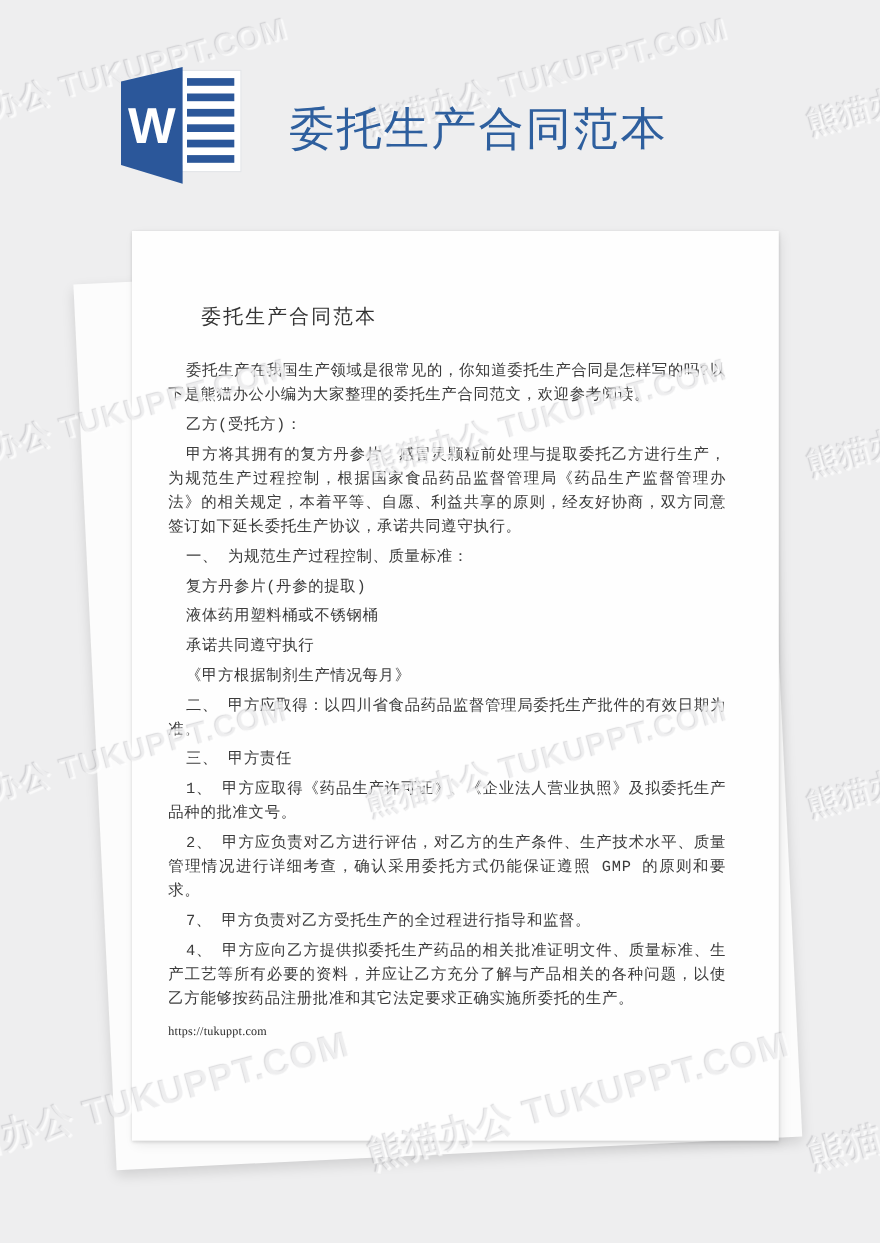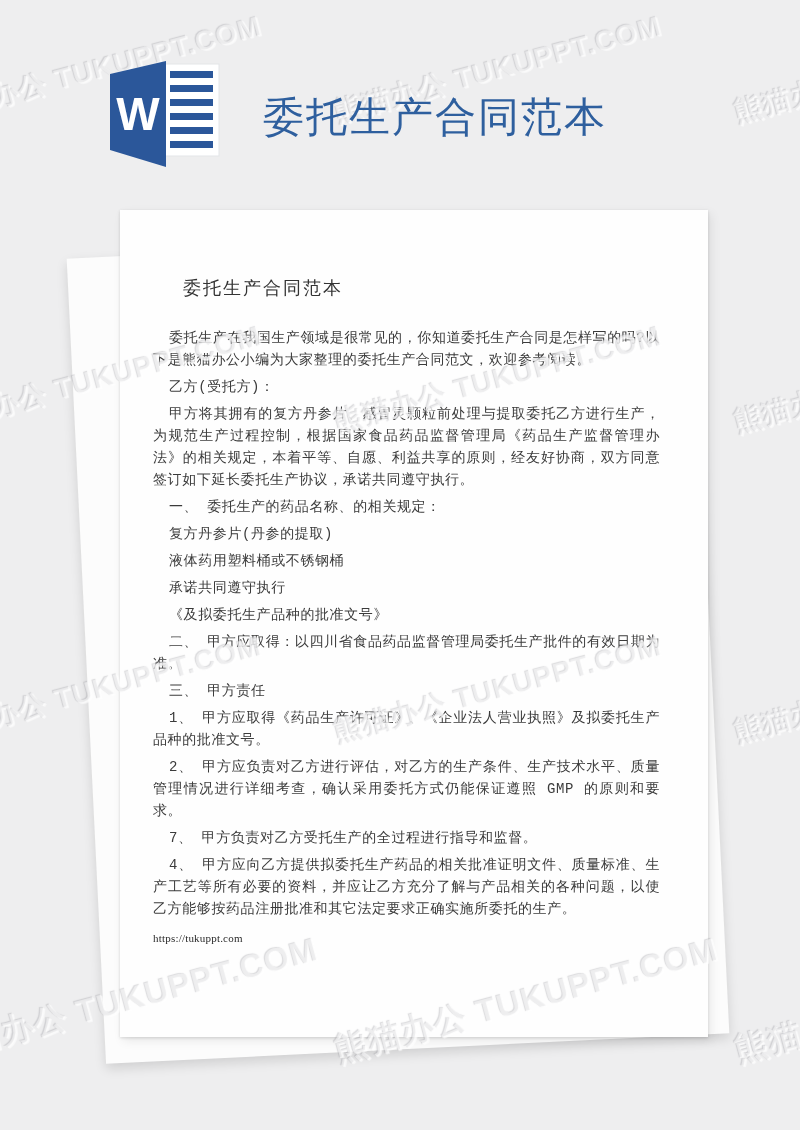--- a/index.html
+++ b/index.html
@@ -97,25 +97,25 @@
 </div>
 
 <div class="back-page"></div>
 
 <div class="main-page">
   <div class="doc-title">委托生产合同范本</div>
   <div class="doc-body">
       <p>委托生产在我国生产领域是很常见的，你知道委托生产合同是怎样写的吗?以下是熊猫办公小编为大家整理的委托生产合同范文，欢迎参考阅读。</p>
       <p>乙方(受托方)：</p>
       <p>甲方将其拥有的复方丹参片、感冒灵颗粒前处理与提取委托乙方进行生产，为规范生产过程控制，根据国家食品药品监督管理局《药品生产监督管理办法》的相关规定，本着平等、自愿、利益共享的原则，经友好协商，双方同意签订如下延长委托生产协议，承诺共同遵守执行。</p>
-      <p>一、 委托生产的药品名称、的相关规定：</p>
+      <p>一、 为规范生产过程控制、质量标准：</p>
       <p>复方丹参片(丹参的提取)</p>
       <p>液体药用塑料桶或不锈钢桶</p>
       <p>承诺共同遵守执行</p>
-      <p>《及拟委托生产品种的批准文号》</p>
+      <p>《甲方根据制剂生产情况每月》</p>
       <p>二、 甲方应取得：以四川省食品药品监督管理局委托生产批件的有效日期为准。</p>
       <p>三、 甲方责任</p>
       <p>1、 甲方应取得《药品生产许可证》、《企业法人营业执照》及拟委托生产品种的批准文号。</p>
       <p>2、 甲方应负责对乙方进行评估，对乙方的生产条件、生产技术水平、质量管理情况进行详细考查，确认采用委托方式仍能保证遵照 GMP 的原则和要求。</p>
       <p>7、 甲方负责对乙方受托生产的全过程进行指导和监督。</p>
       <p>4、 甲方应向乙方提供拟委托生产药品的相关批准证明文件、质量标准、生产工艺等所有必要的资料，并应让乙方充分了解与产品相关的各种问题，以使乙方能够按药品注册批准和其它法定要求正确实施所委托的生产。</p>
     </div>
   <div class="footer-link">https://tukuppt.com</div>
 </div>
 

